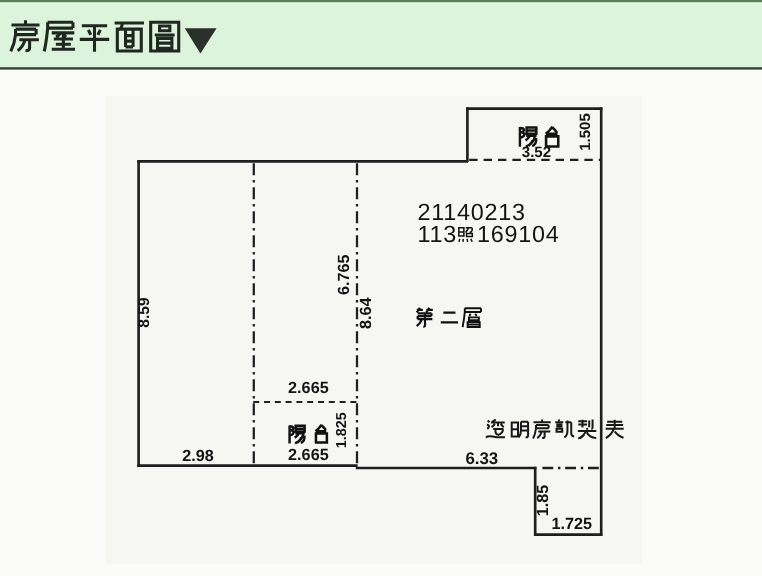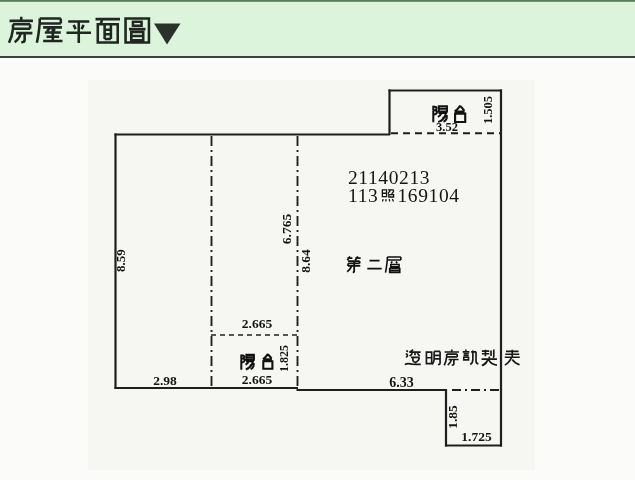--- a/index.html
+++ b/index.html
@@ -1,17 +1,17 @@
 <!DOCTYPE html>
 <html><head>
 <meta charset="utf-8">
 <style>
 html,body{margin:0;padding:0;background:#fbfbfa;}
 #page{position:relative;width:635px;height:480px;overflow:hidden;background:#a3a3a3;
-  font-family:Liberation Serif, serif;}
+  font-family:Liberation Sans, sans-serif;}
 .glyph{stroke:#202620;fill:none;stroke-linecap:butt;stroke-linejoin:miter;}
 text{fill:#141414;}
 </style>
 </head>
 <body>
 <div id="page">
 <svg width="635" height="480" viewBox="0 0 635 480">
 <defs>
 <symbol id="c-fang" viewBox="0 0 100 100" overflow="visible">
           <path d="M50,3 V13 M9,17 H91 M21,29 H81 M81,29 V45 M21,45 H81 M21,29 V45 M21,45 C19,62 14,80 7,94 M32,60 H89 M62,60 V84 Q62,92 50,92 M48,62 C44,76 36,86 27,92"></path>

